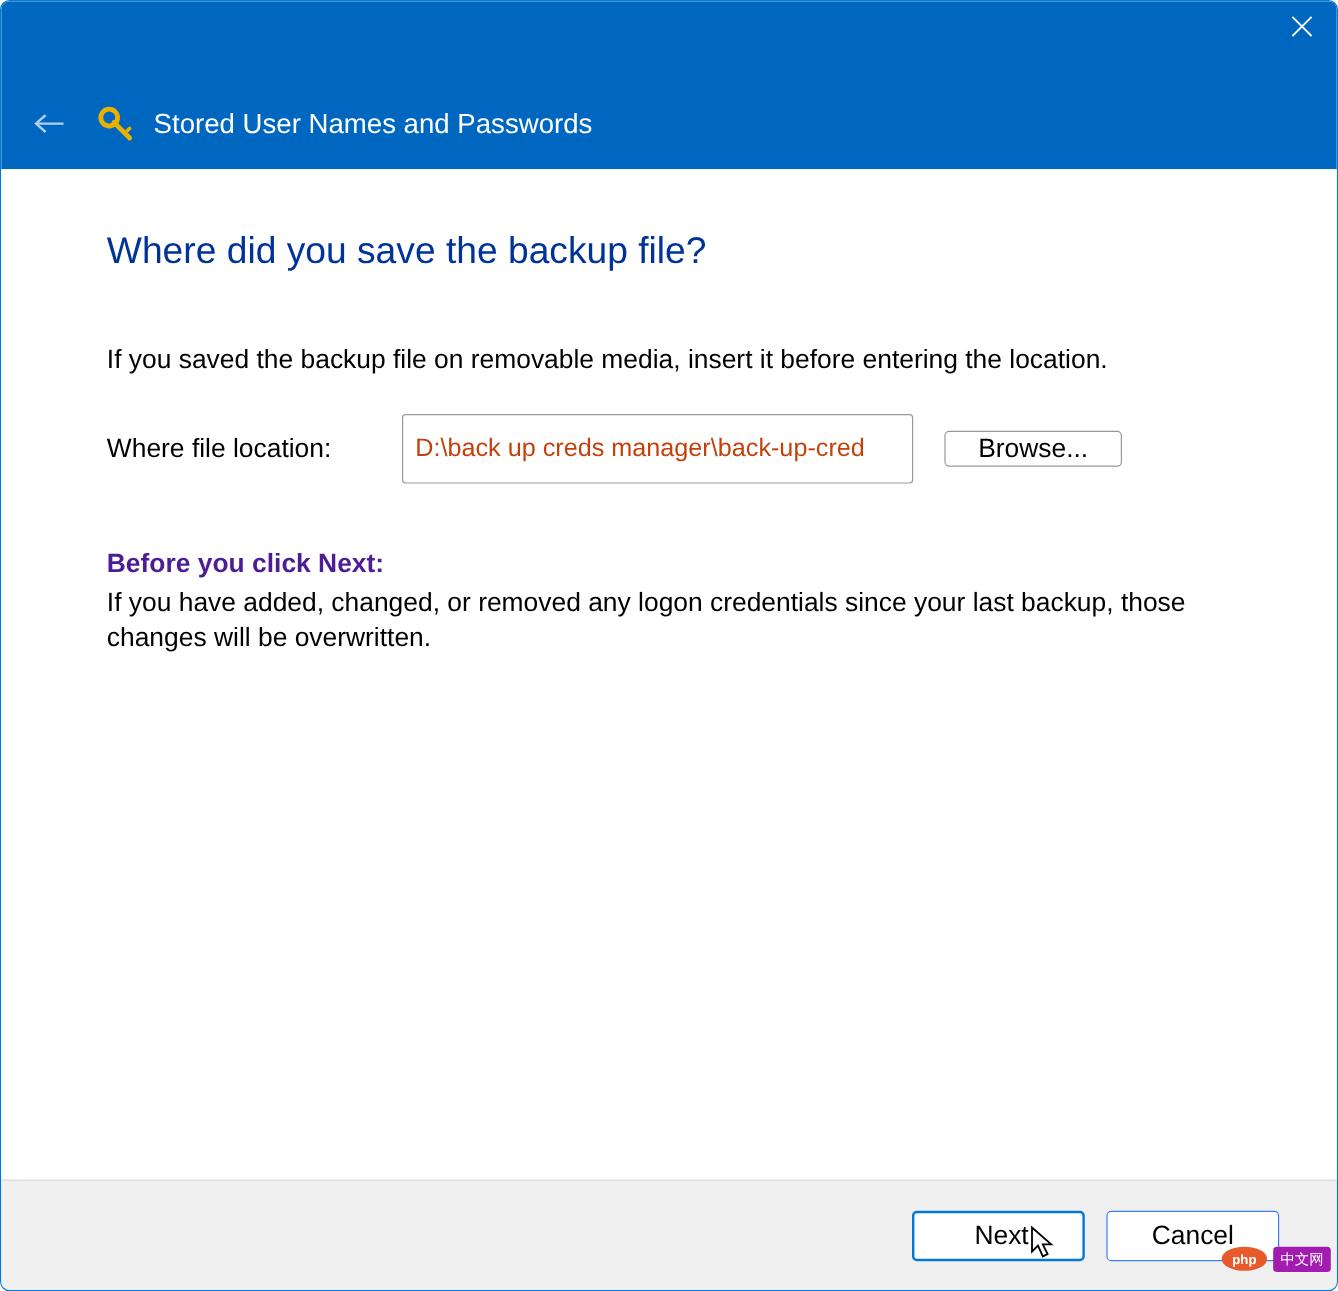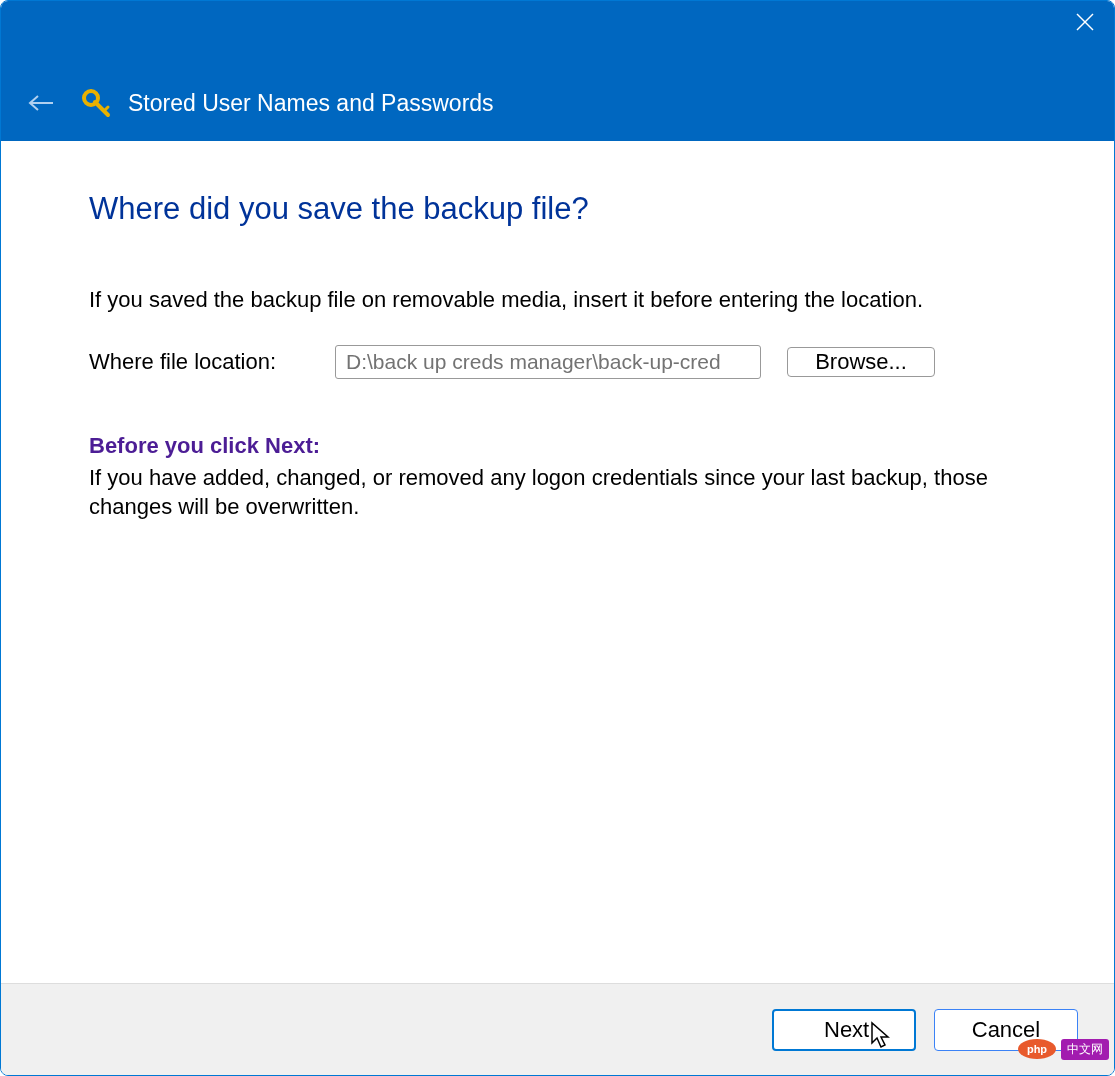--- a/index.html
+++ b/index.html
@@ -93,27 +93,27 @@
       gap: 26px;
       margin-bottom: 54px;
     }
     .location-label {
       font-size: 22px;
       color: #000;
       width: 220px;
     }
     .location-input {
       width: 426px;
-      height: 34px;
+      height: 58px;
       border: 1px solid #999;
       border-radius: 3px;
       padding: 0 10px;
       font-size: 21px;
       font-family: inherit;
-      color: #737373;
+      color: #c2410c;
       outline: none;
     }
     .browse-btn {
       width: 148px;
       height: 30px;
       border: 1px solid #999;
       border-radius: 4px;
       background: #fff;
       font-size: 22px;
       font-family: inherit;
@@ -130,21 +130,21 @@
       color: #000;
       line-height: 1.35;
     }
     .footer {
       height: 92px;
       background: #f0f0f0;
       border-top: 1px solid #ddd;
       display: flex;
       align-items: center;
       justify-content: flex-end;
-      padding-right: 36px;
+      padding-right: 48px;
       gap: 18px;
     }
     .footer-btn {
       width: 144px;
       height: 42px;
       border: 1px solid #3b82f6;
       border-radius: 4px;
       background: #fff;
       font-size: 22px;
       font-family: inherit;

